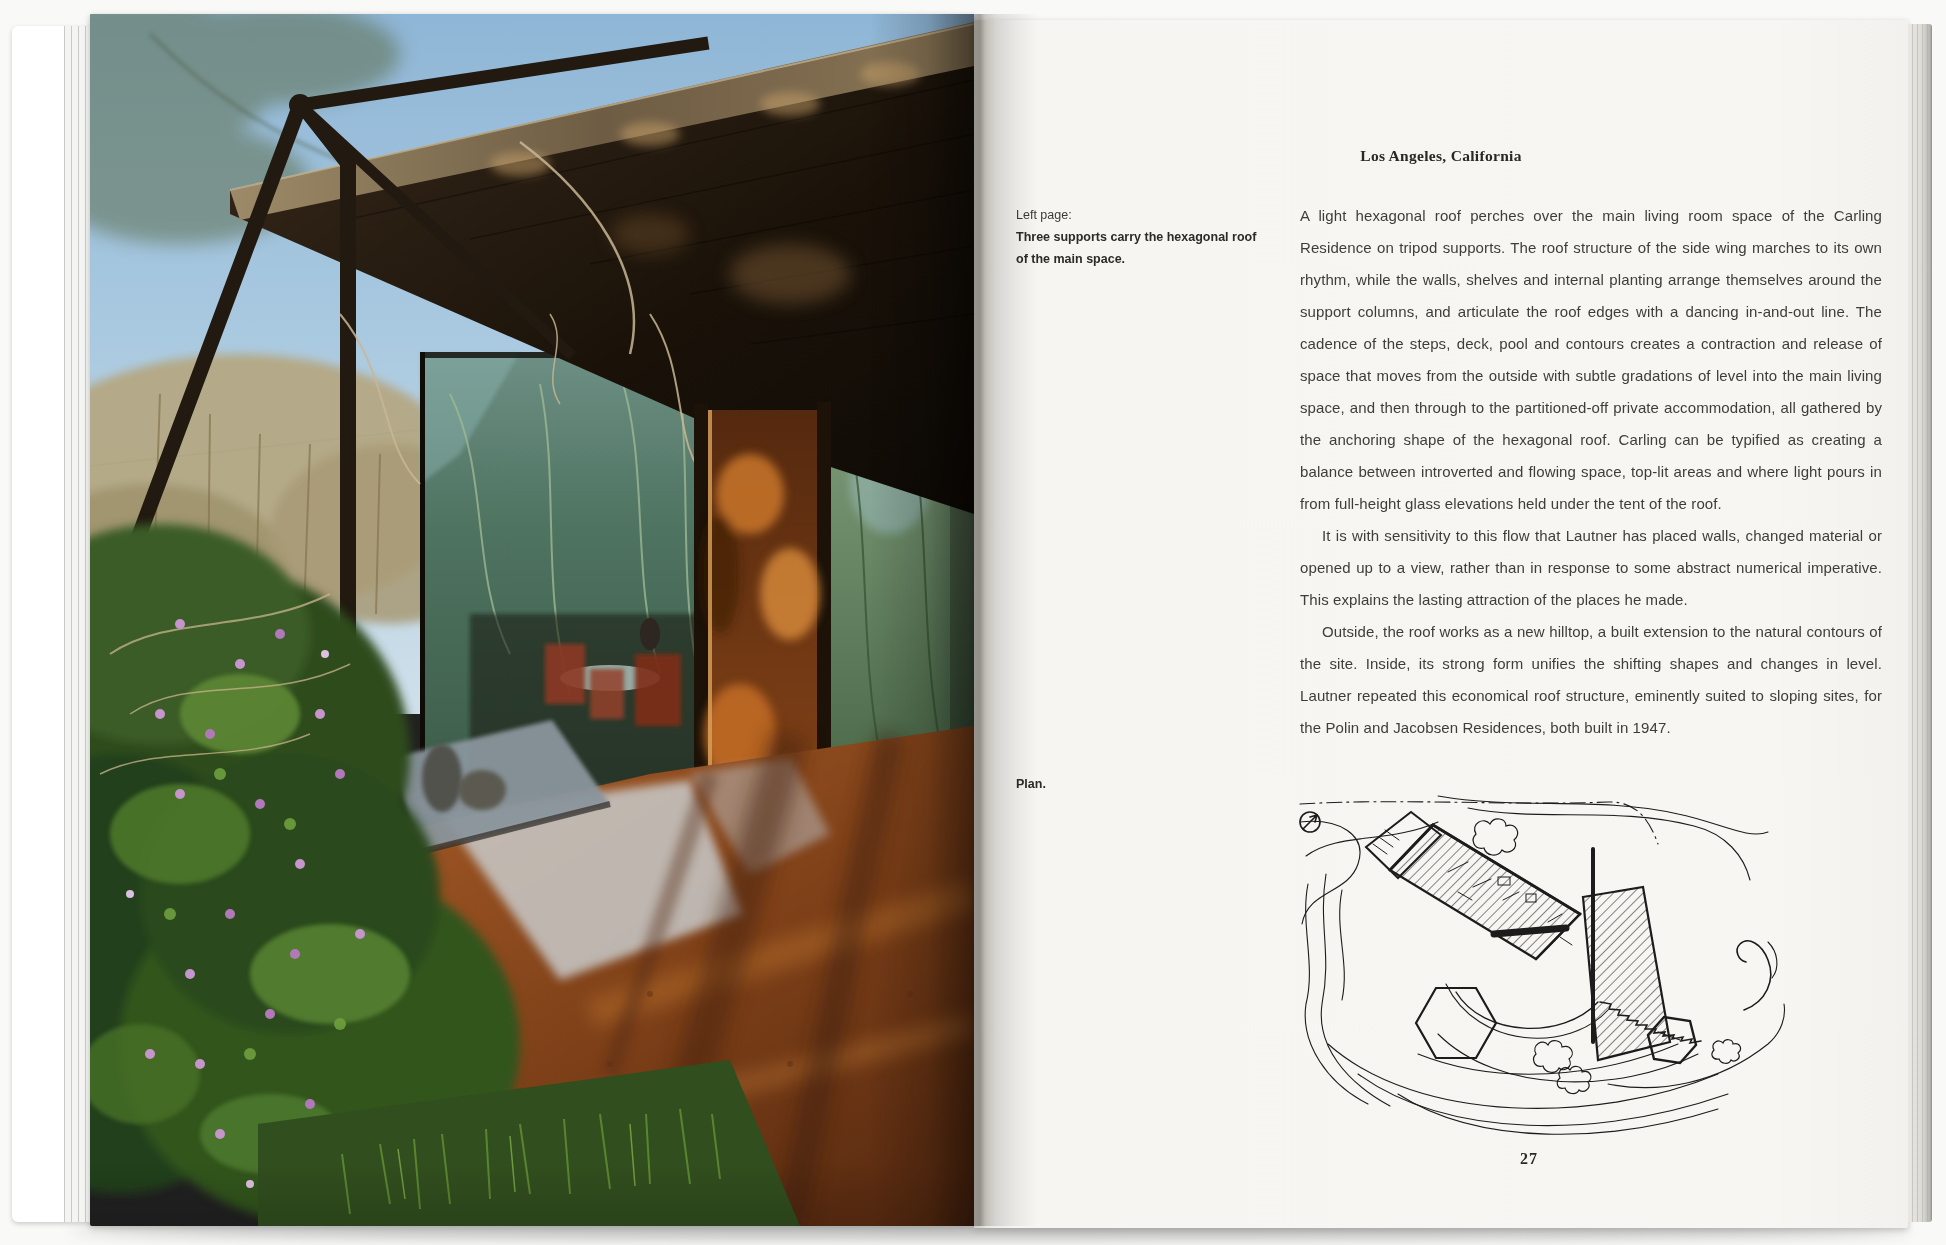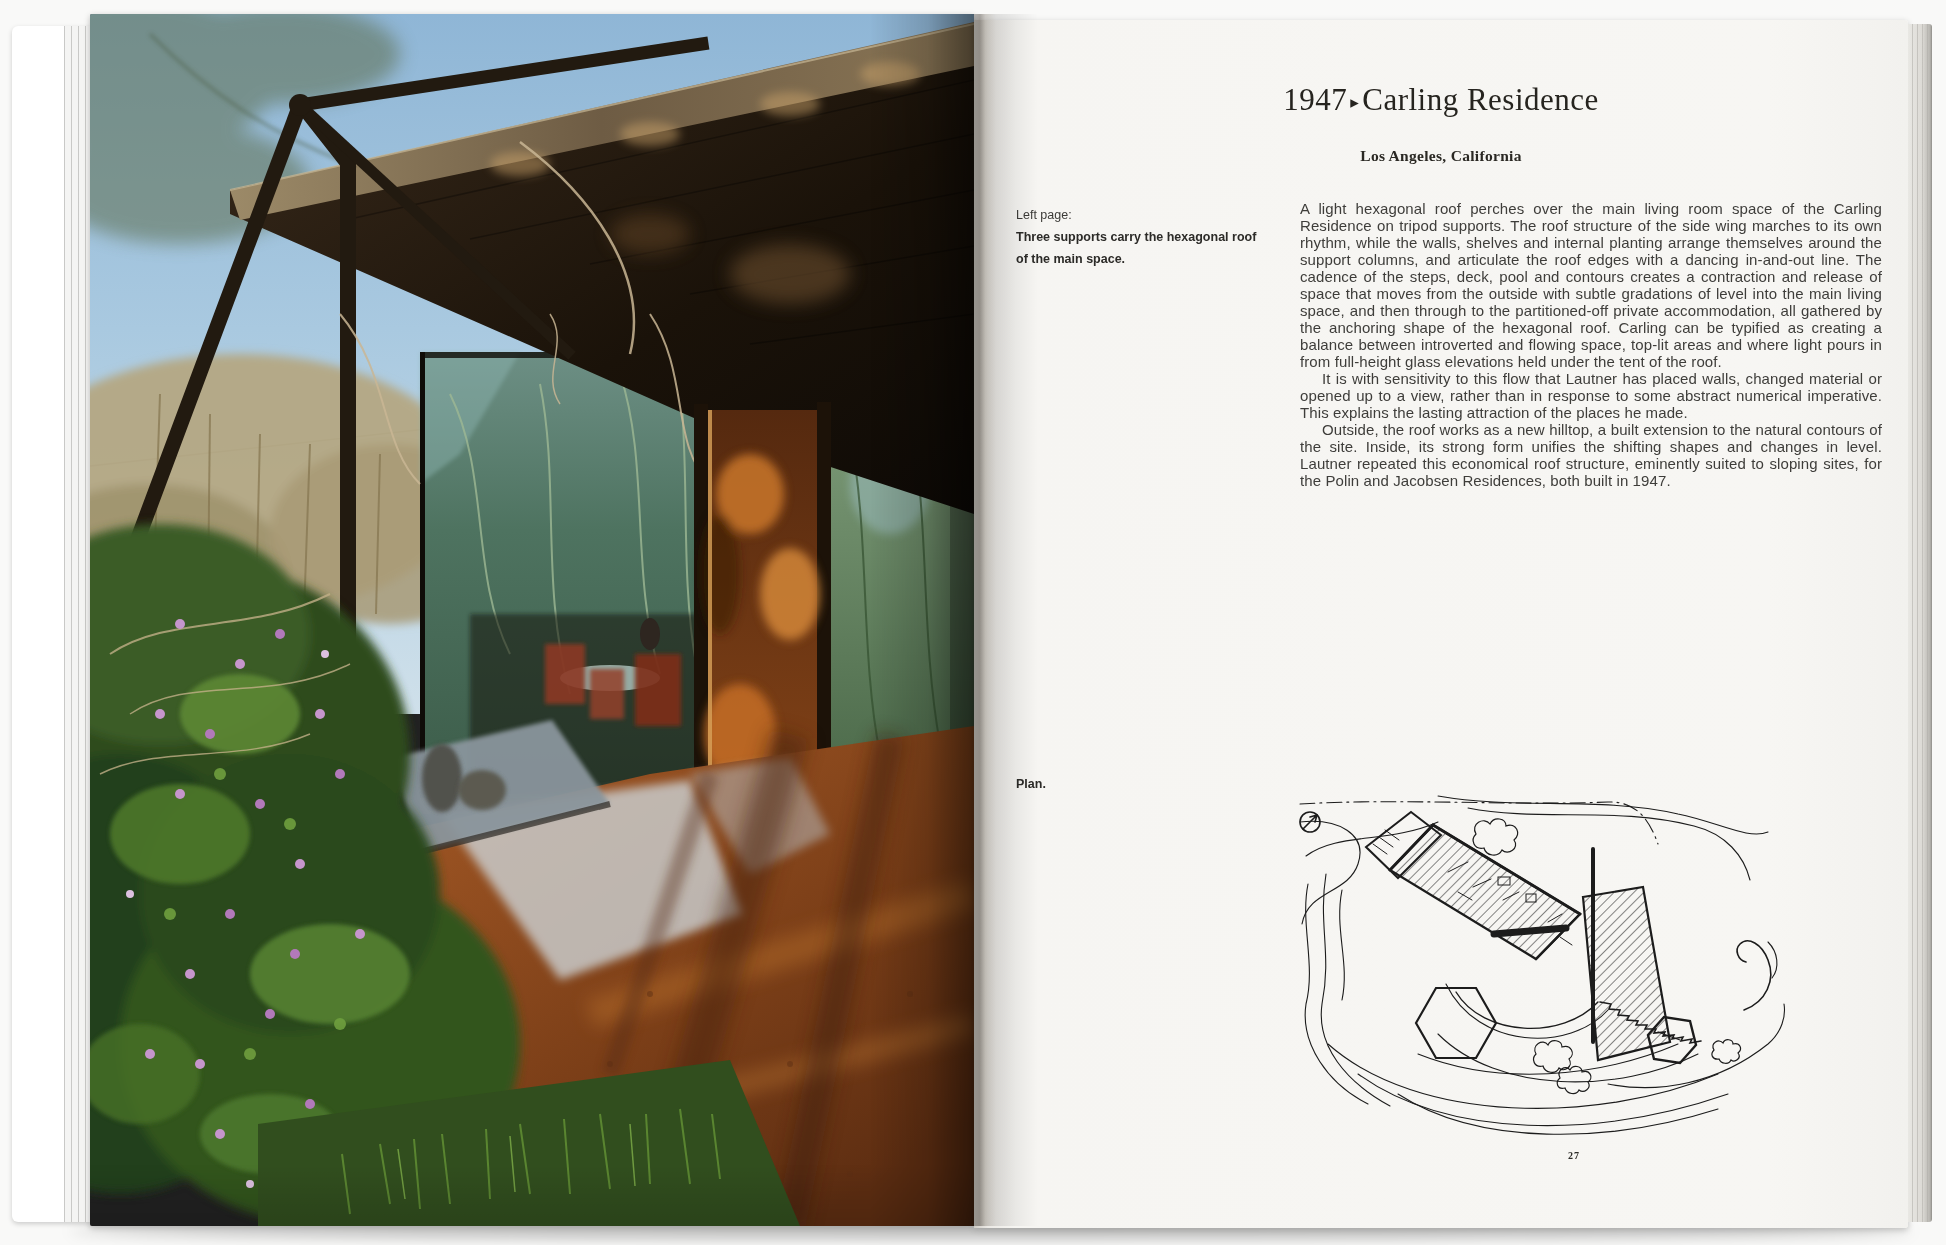--- a/index.html
+++ b/index.html
@@ -68,34 +68,34 @@
     font-family:"Liberation Serif", serif;font-weight:700;
     font-size:15.5px;color:#2a2823;letter-spacing:.3px;margin-top:26px;
   }
   .caption{
     position:absolute;left:42px;top:184px;width:250px;
     font-size:12.5px;line-height:22px;color:#3c3b38;white-space:nowrap;
   }
   .caption .bold{font-weight:700;color:#2c2b28;}
   .article{
     position:absolute;left:326px;top:180px;width:582px;
-    font-size:15px;line-height:17px;color:#3e3d3a;
+    font-size:15px;line-height:32px;color:#3e3d3a;
     text-align:justify;letter-spacing:.1px;
   }
   .article p{margin:0;}
   .article p + p{text-indent:22px;}
   .plan-label{
     position:absolute;left:42px;top:757px;
     font-size:12.5px;font-weight:700;color:#2c2b28;
   }
   .plan-figure{position:absolute;left:324px;top:772px;width:494px;height:358px;}
   .folio{
-    position:absolute;left:546px;top:1130px;width:60px;text-align:right;
+    position:absolute;left:546px;top:1130px;width:60px;text-align:left;
     font-family:"Liberation Serif", serif;font-weight:700;
-    font-size:10px;color:#2c2b28;letter-spacing:1px;
+    font-size:16px;color:#2c2b28;letter-spacing:1px;
   }
 </style>
 </head>
 <body>
 
 <div class="scene">
 
   <div class="book-shadow"></div>
   <div class="page-stack-left"></div>
 
@@ -381,23 +381,20 @@
 
       <rect x="780" y="0" width="104" height="1212" fill="url(#gutterFade)"></rect>
       <rect x="0" y="1150" width="884" height="62" fill="url(#bottomFade)"></rect>
     </svg>
   </div>
 
   <div class="gutter"></div>
 
   <div class="right-page">
 
-    <div class="title-row">
-      <span>1947</span><span class="title-sep">▸</span><span>Carling Residence</span>
-    </div>
     <div class="subtitle">Los Angeles, California</div>
 
     <div class="caption">
       <div>Left page:</div>
       <div class="bold">Three supports carry the hexagonal roof</div>
       <div class="bold">of the main space.</div>
     </div>
 
     <div class="article">
       <p>A light hexagonal roof perches over the main living room space of the Carling Residence on tripod supports. The roof structure of the side wing marches to its own rhythm, while the walls, shelves and internal planting arrange themselves around the support columns, and articulate the roof edges with a dancing in-and-out line. The cadence of the steps, deck, pool and contours creates a contraction and release of space that moves from the outside with subtle gradations of level into the main living space, and then through to the partitioned-off private accommodation, all gathered by the anchoring shape of the hexagonal roof. Carling can be typified as creating a balance between introverted and flowing space, top-lit areas and where light pours in from full-height glass elevations held under the tent of the roof.</p>

